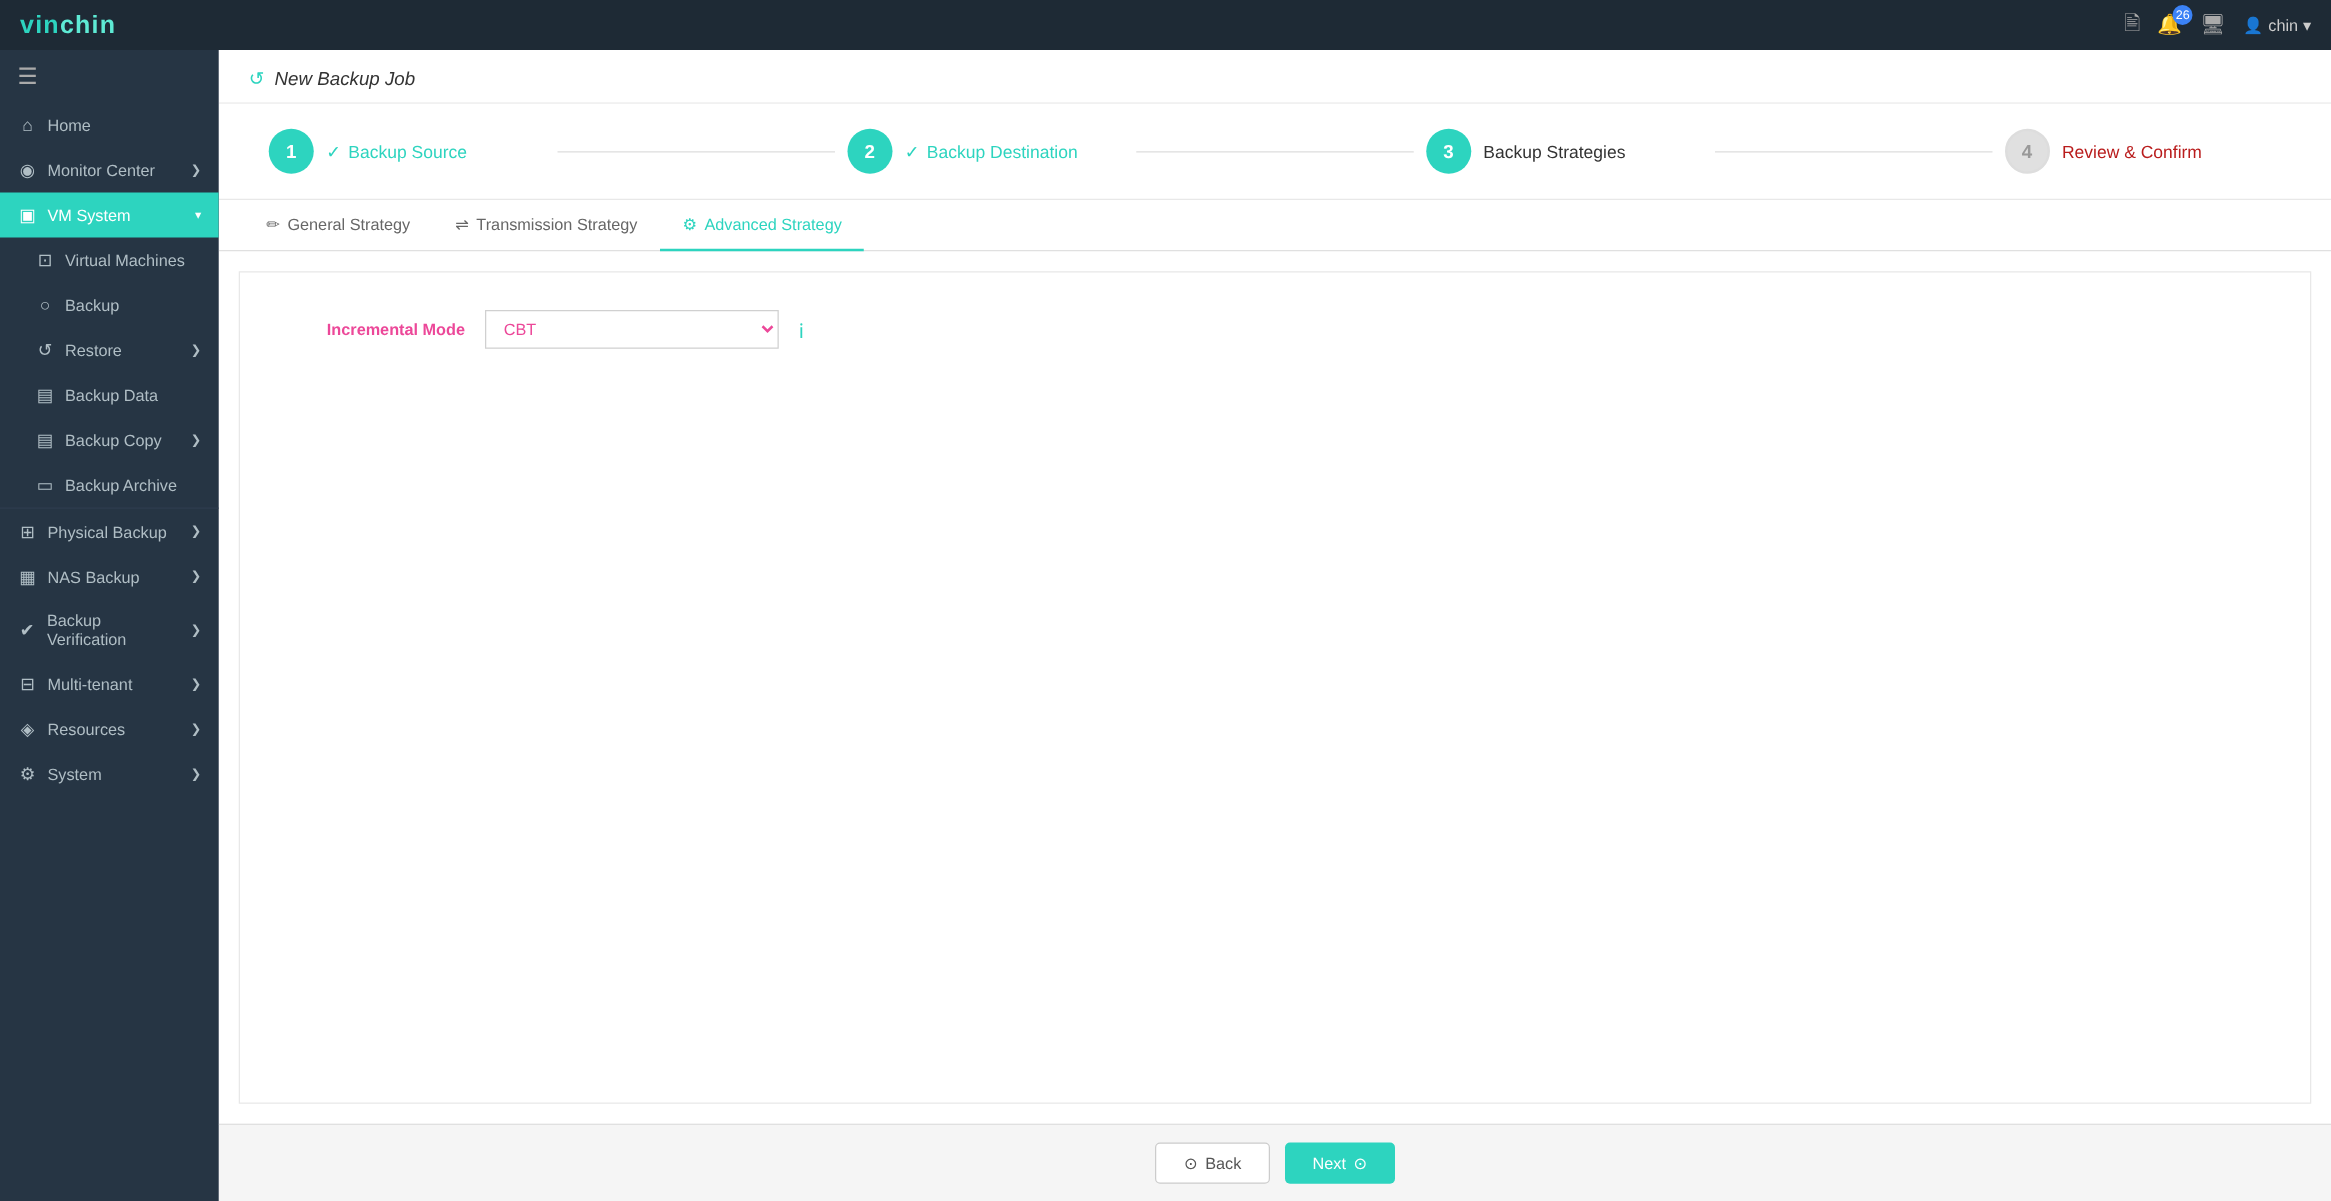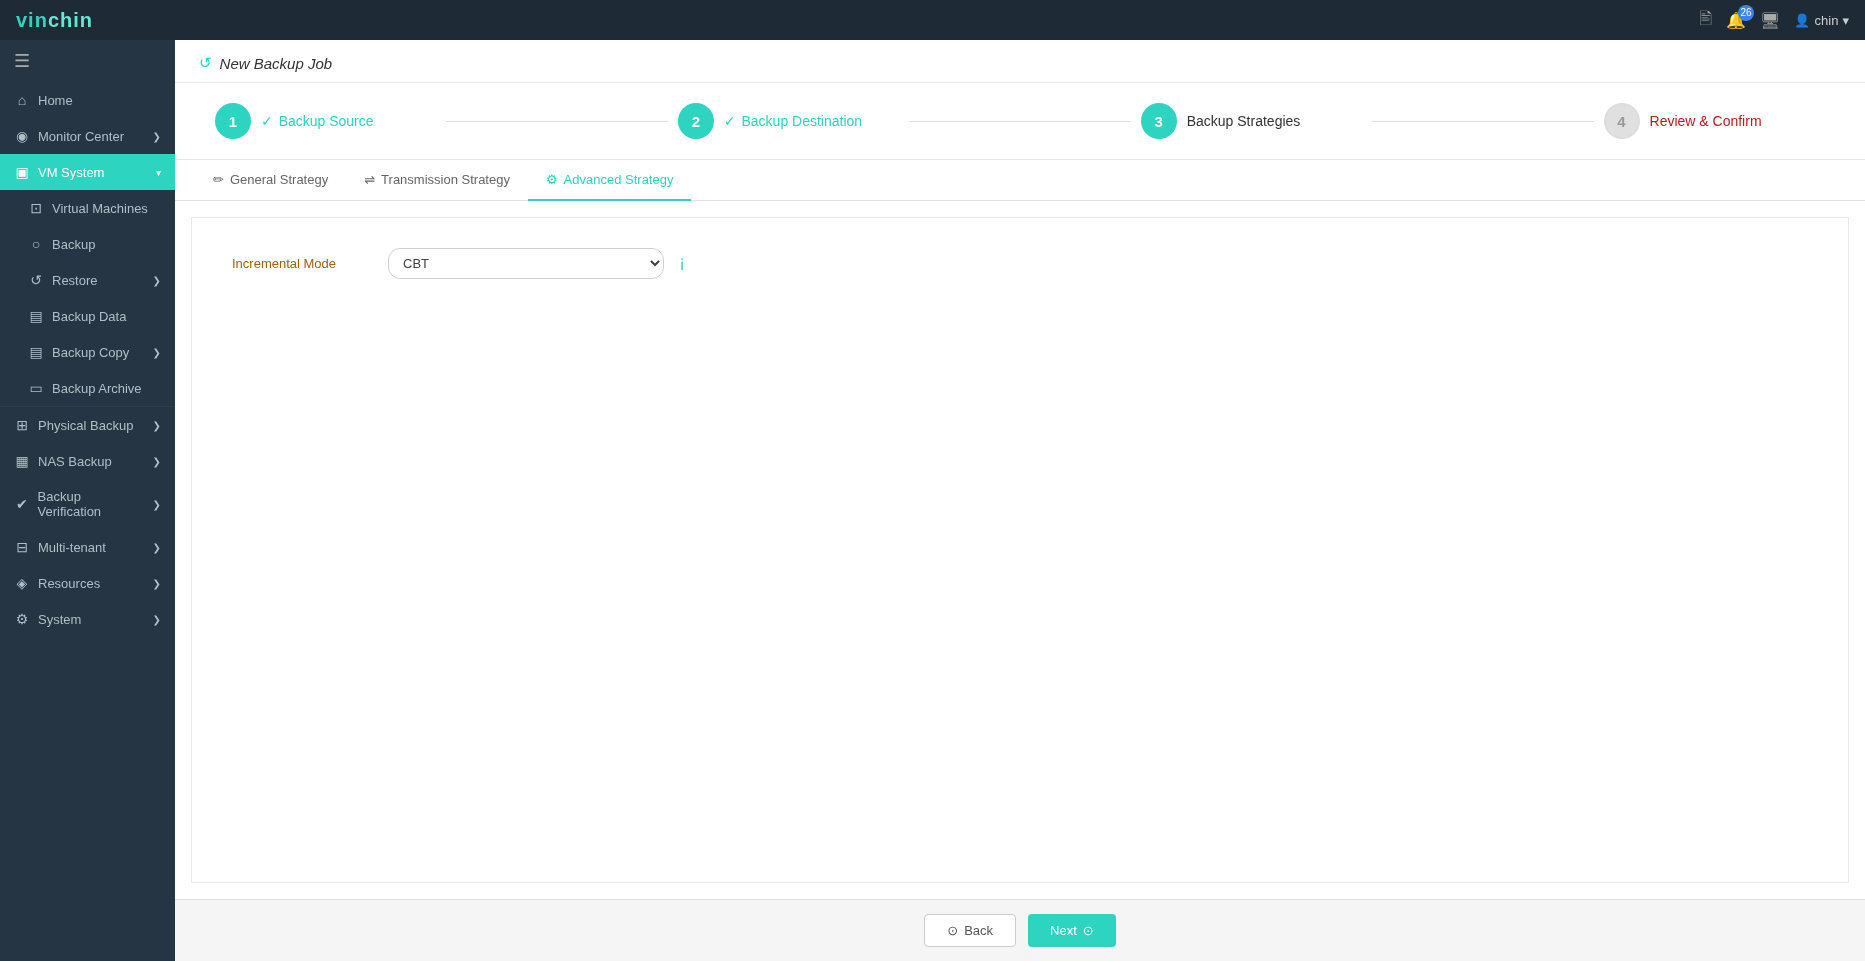--- a/index.html
+++ b/index.html
@@ -205,31 +205,32 @@
       border: 1px solid #e8e8e8;
     }
     .form-row {
       display: flex;
       align-items: center;
       gap: 16px;
       margin-bottom: 16px;
     }
     .form-label {
       font-size: 13px;
-      color: #a16207;
+      color: #ec4899;
       width: 140px;
-      text-align: left;
+      text-align: right;
+      font-weight: bold;
     }
     .form-control {
-      width: 276px;
+      width: 235px;
       padding: 6px 10px;
       border: 1px solid #d0d0d0;
-      border-radius: 12px;
-      font-size: 13px;
-      color: #404040;
+      border-radius: 0;
+      font-size: 13px;
+      color: #ec4899;
       background: white;
       cursor: pointer;
     }
     .info-icon {
       color: #2dd4bf;
       font-size: 16px;
       cursor: pointer;
     }
 
     

